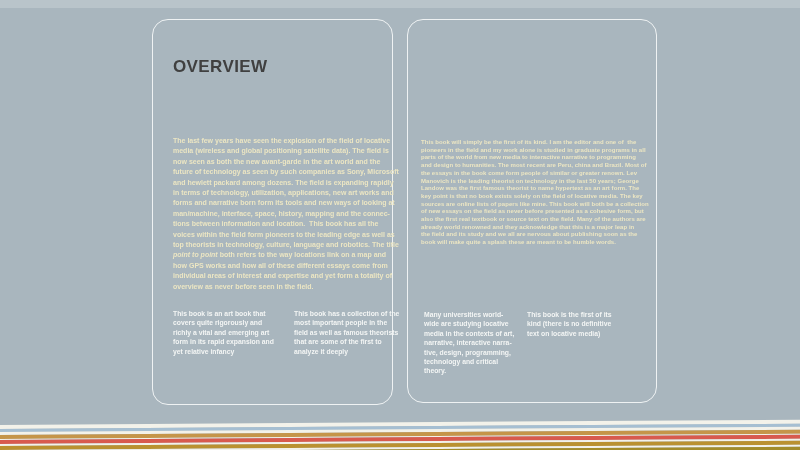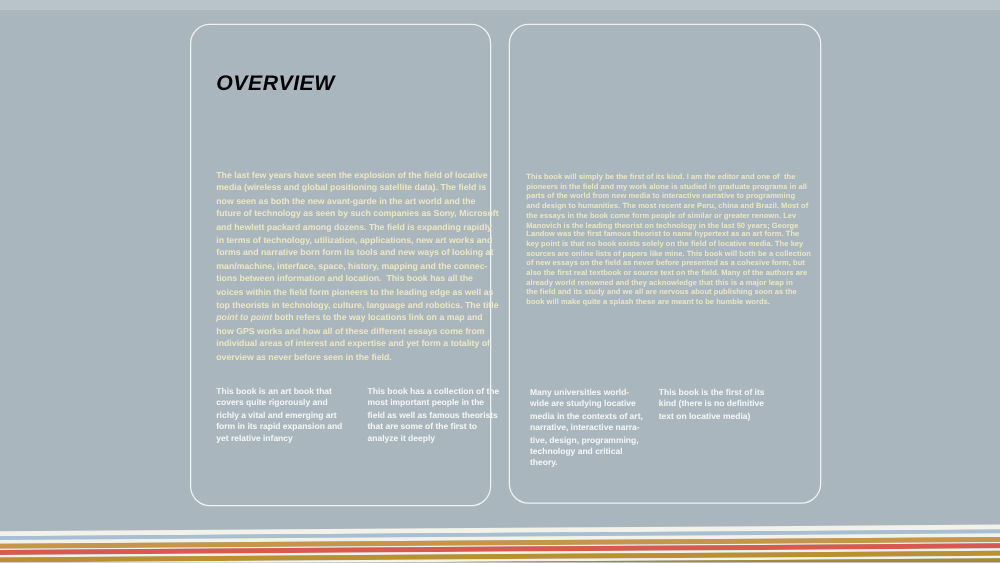--- a/index.html
+++ b/index.html
@@ -53,21 +53,21 @@
   .stripe { width:100%; }
 </style>
 </head>
 <body>
 
 <div class="canvas" style="background: rgb(169, 182, 190);">
 
   <div class="top-band" style="background: rgb(185, 196, 202);"></div>
 
   <div class="page page-left">
-    <div class="title" style="color: #000000; font-style: italic;">OVERVIEW</div>
+    <div class="title" style="color: #404040;">OVERVIEW</div>
 
     <div class="para para-left" style="color: rgb(236, 230, 195);"><span>The last few years have seen the explosion of the field of locative
 media (wireless and global positioning satellite data). The field is
 now seen as both the new avant-garde in the art world and the
 future of technology as seen by such companies as Sony, Microsoft
 and hewlett packard among dozens. The field is expanding rapidly
 in terms of technology, utilization, applications, new art works and
 forms and narrative born form its tools and new ways of looking at
 man/machine, interface, space, history, mapping and the connec-
 tions between information and location.  This book has all the

